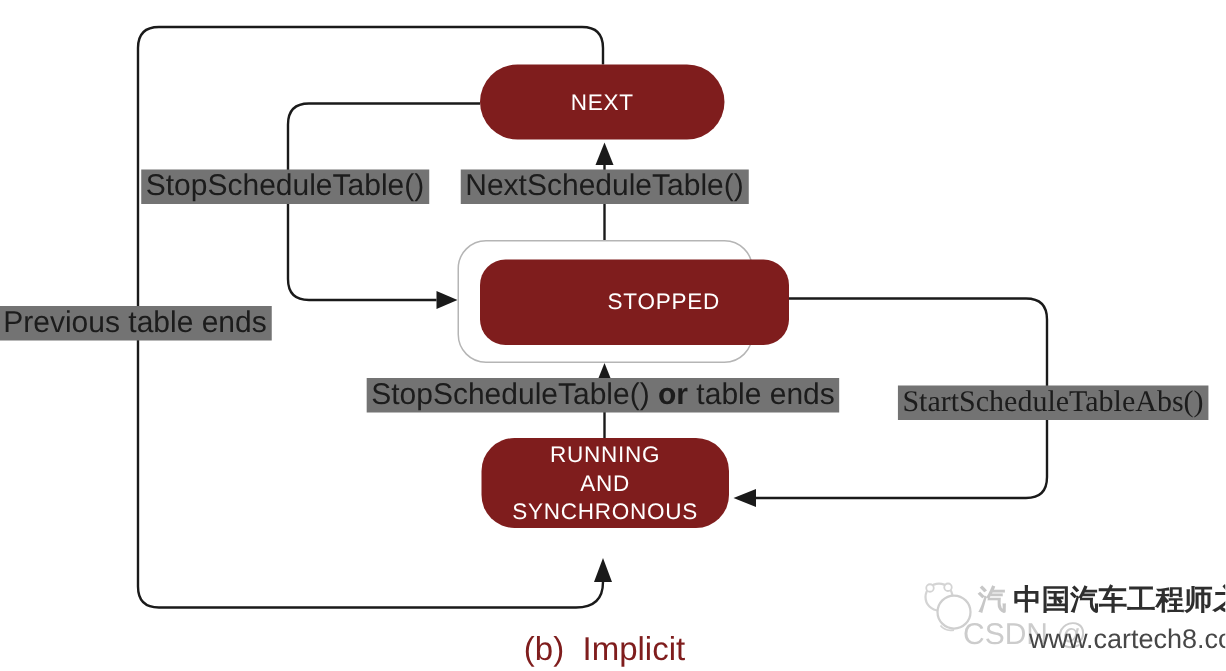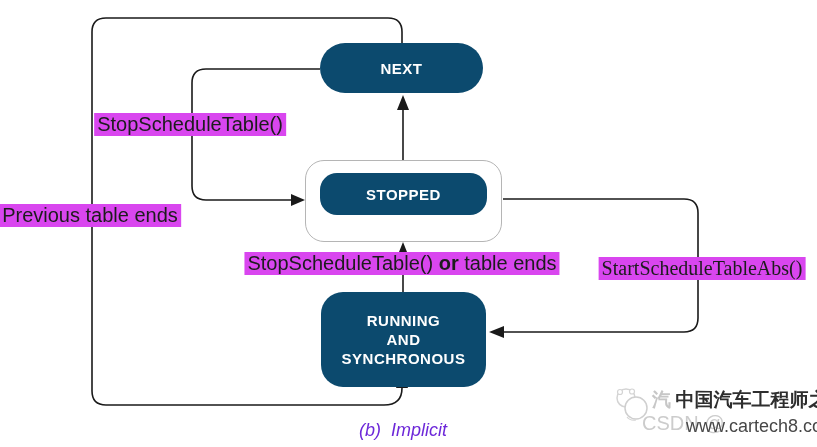--- a/index.html
+++ b/index.html
@@ -2,41 +2,41 @@
 <html><head>
 <meta charset="utf-8">
 <style>
   html,body{margin:0;padding:0;background:#ffffff;}
   body{font-family:"Liberation Sans","DejaVu Sans",sans-serif;}
   .stage{position:relative;width:817px;height:447px;background:#ffffff;overflow:hidden;}
   .edges{position:absolute;left:0;top:0;width:817px;height:447px;z-index:1;}
   .edges path{fill:none;stroke:#1A1A1A;stroke-width:1.6;}
   .edges polygon{fill:#1A1A1A;stroke:none;}
 
-  .state{position:absolute;z-index:3;background:#0c4a6e;color:#ffffff;
+  .state{position:absolute;z-index:3;background:#7f1d1d;color:#ffffff;
          display:flex;align-items:center;justify-content:center;
-         font-weight:bold;font-size:15px;letter-spacing:.5px;text-align:center;}
+         font-weight:normal;font-size:15px;letter-spacing:.5px;text-align:center;}
   .state-next{left:320px;top:43px;width:163px;height:50px;border-radius:25px;}
   .stopped-outer{position:absolute;z-index:2;left:305px;top:160px;width:197px;height:82px;
          border-radius:19px;background:#ffffff;border:1px solid #B5B5B5;box-sizing:border-box;}
-  .state-stopped{left:320px;top:173px;width:167px;height:42px;border-radius:17px;}
-  .state-running{left:321px;top:292px;width:165px;height:95px;border-radius:22px;
+  .state-stopped{left:320px;top:173px;width:167px;height:57px;border-radius:17px;padding-left:39px;}
+  .state-running{left:321px;top:292px;width:165px;height:60px;border-radius:22px;
          white-space:pre-line;line-height:19px;}
 
-  .elabel{position:absolute;z-index:4;font-size:20px;color:#1C1C1C;background:#d946ef;
+  .elabel{position:absolute;z-index:4;font-size:20px;color:#1C1C1C;background:#737373;
           padding:0 3px;white-space:pre;transform:translateX(-50%);}
   .lbl-next-to-stopped{left:190px;top:113px;}
   .lbl-stopped-to-next{left:403px;top:113px;}
   .lbl-next-to-running{left:90px;top:204px;}
   .lbl-running-to-stopped{left:402px;top:252px;}
   .lbl-stopped-to-running{left:702px;top:257px;font-family:Liberation Serif, serif;}
   .bold{font-weight:bold;}
 
   .caption{position:absolute;z-index:4;left:403px;top:420px;transform:translateX(-50%);
-           font-size:18px;color:#6d28d9;white-space:pre;font-style:italic;}
+           font-size:22px;color:#7f1d1d;white-space:pre;}
 
   .watermark{position:absolute;z-index:5;left:610px;top:383px;width:207px;height:62px;}
   .wm-logo{position:absolute;left:4px;top:4px;}
   .wm-line1{position:absolute;left:42px;top:4px;white-space:nowrap;}
   .wm-prefix{font-size:19px;color:#C7C7C7;font-weight:bold;}
   .wm-brand{font-size:19px;font-weight:bold;color:#2E2E2E;
             font-family:"Liberation Serif","DejaVu Serif",serif;}
   .wm-csdn{position:absolute;left:32px;top:29px;font-size:20px;color:#CCCCCC;white-space:nowrap;text-align:center;}
   .wm-url{position:absolute;left:76px;top:33px;font-size:18px;color:#474747;white-space:nowrap;}
 </style>
@@ -72,20 +72,21 @@
     <span>STOPPED</span>
   </div>
 
   <div class="state state-running">
     <span>RUNNING
 AND
 SYNCHRONOUS</span>
   </div>
 
   <span class="elabel lbl-next-to-stopped">StopScheduleTable()</span>
+  <span class="elabel lbl-stopped-to-next">NextScheduleTable()</span>
   <span class="elabel lbl-running-to-stopped"><span>StopScheduleTable() </span><span class="bold">or</span><span> table ends</span></span>
   <span class="elabel lbl-next-to-running">Previous table ends</span>
   <span class="elabel lbl-stopped-to-running">StartScheduleTableAbs()</span>
 
   <div class="caption">(b)  Implicit</div>
 
   <div class="watermark">
     <svg class="wm-logo" width="40" height="38" viewBox="0 0 40 38" xmlns="http://www.w3.org/2000/svg">
       <circle cx="12" cy="11" r="9" fill="#ffffff" stroke="#D4D4D4" stroke-width="1.5"></circle>
       <circle cx="6" cy="5" r="2.5" fill="#ffffff" stroke="#D4D4D4" stroke-width="1.2"></circle>

